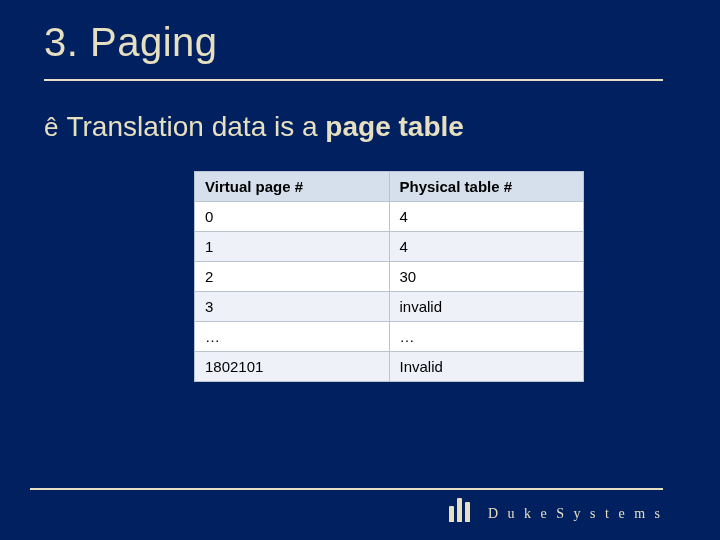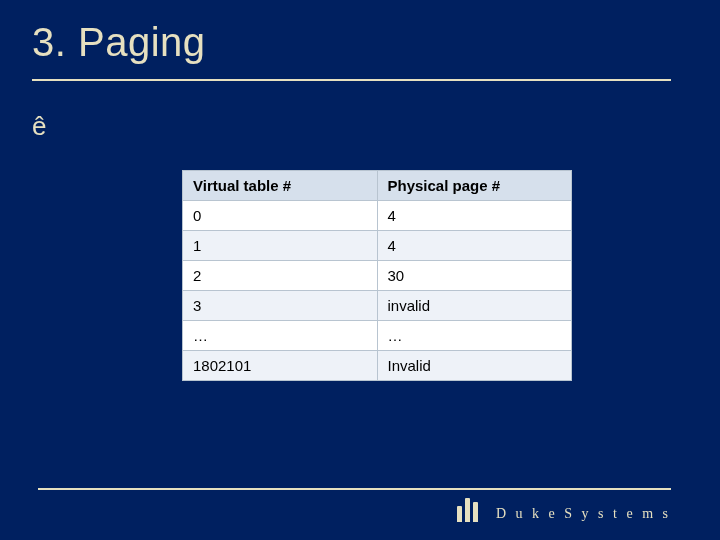--- a/index.html
+++ b/index.html
@@ -6,23 +6,22 @@
   html, body { width: 720px; height: 540px; overflow: hidden; }
   body {
     background: #002060;
     font-family: Arial, Helvetica, sans-serif;
     color: #dcd6b8;
     position: relative;
   }
   .slide {
     width: 693px;
     height: 540px;
-    padding: 20px 30px 0 24px;
+    padding: 20px 30px 0 44px;
     position: relative;
-    margin-left: 8px;
   }
   .title-block {
     border-bottom: 2px solid #e6e0c0;
     padding-bottom: 14px;
     margin-bottom: 30px;
   }
   .title {
     font-size: 40px;
     font-weight: 400;
     color: #e6e0c0;
@@ -112,28 +111,31 @@
 <body>
 
 <div class="slide">
 
   <div class="title-block">
     <h1 class="title">3. Paging</h1>
   </div>
 
   <div class="bullet-line">
     <span class="bullet-glyph">ê</span>
+    <span class="bullet-text">
+      <span>Translation data is a </span><b>page table</b>
+    </span>
   </div>
 
   <div class="table-wrap">
     <table>
       <thead>
         <tr>
-          <th>Virtual table #</th>
-          <th>Physical page #</th>
+          <th>Virtual page #</th>
+          <th>Physical table #</th>
         </tr>
       </thead>
       <tbody>
         <tr>
           <td>0</td>
           <td>4</td>
         </tr>
         <tr>
           <td>1</td>
           <td>4</td>

